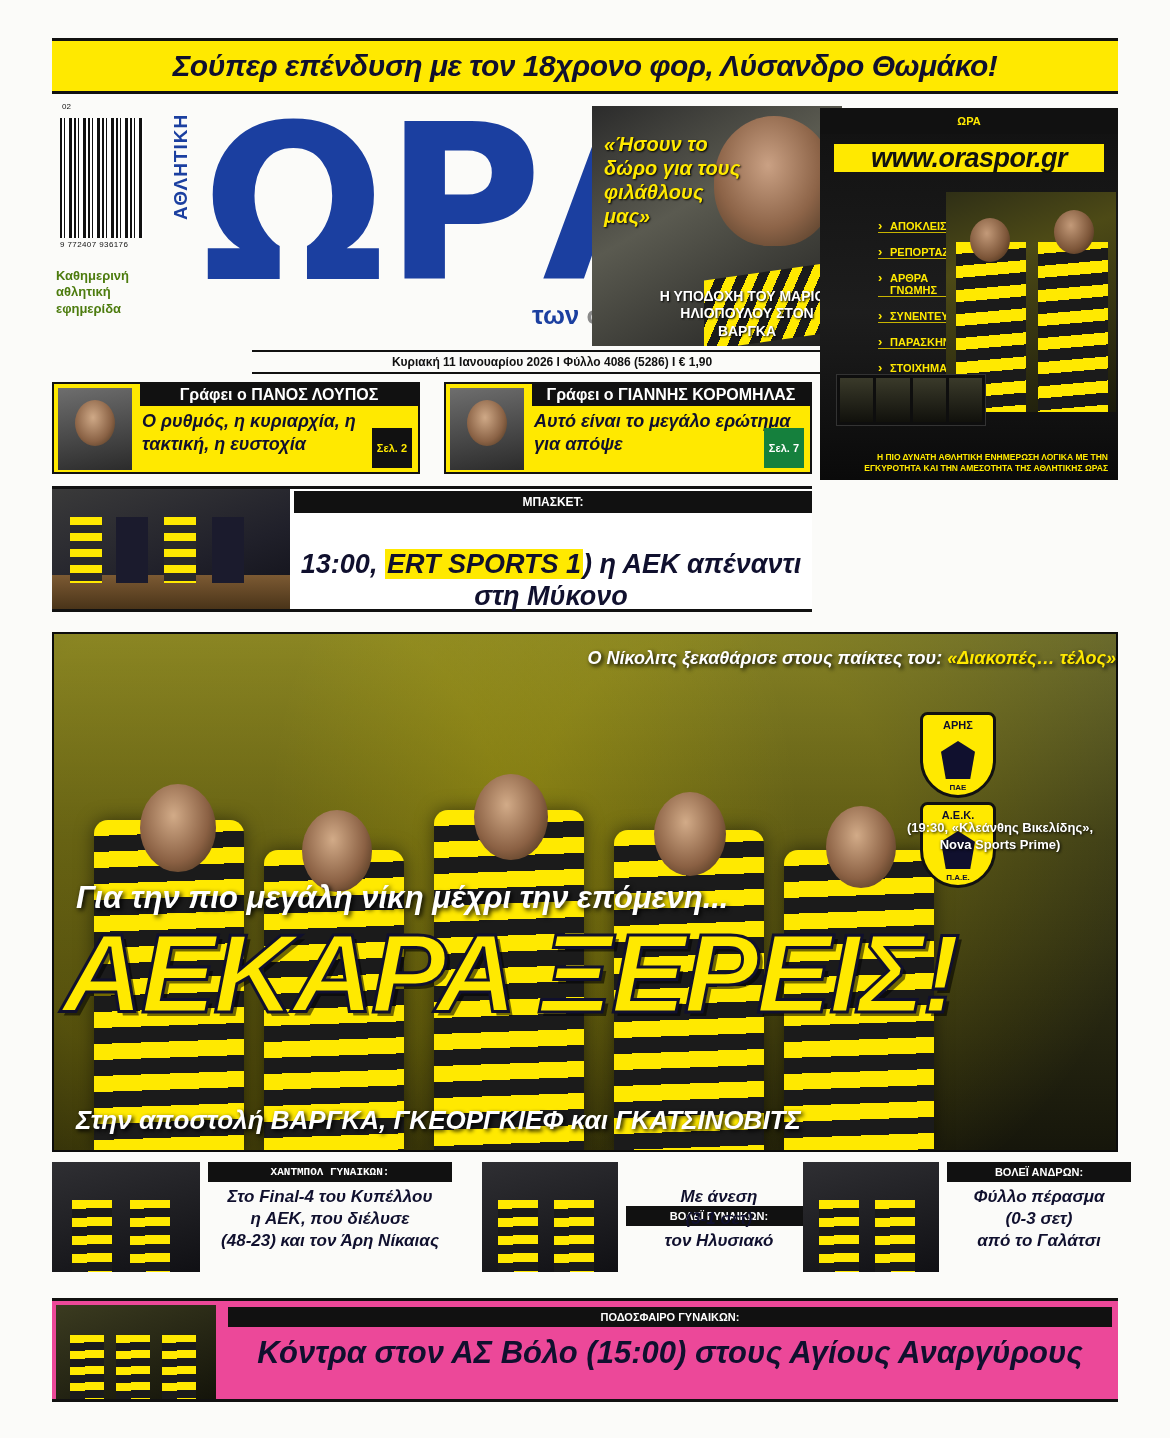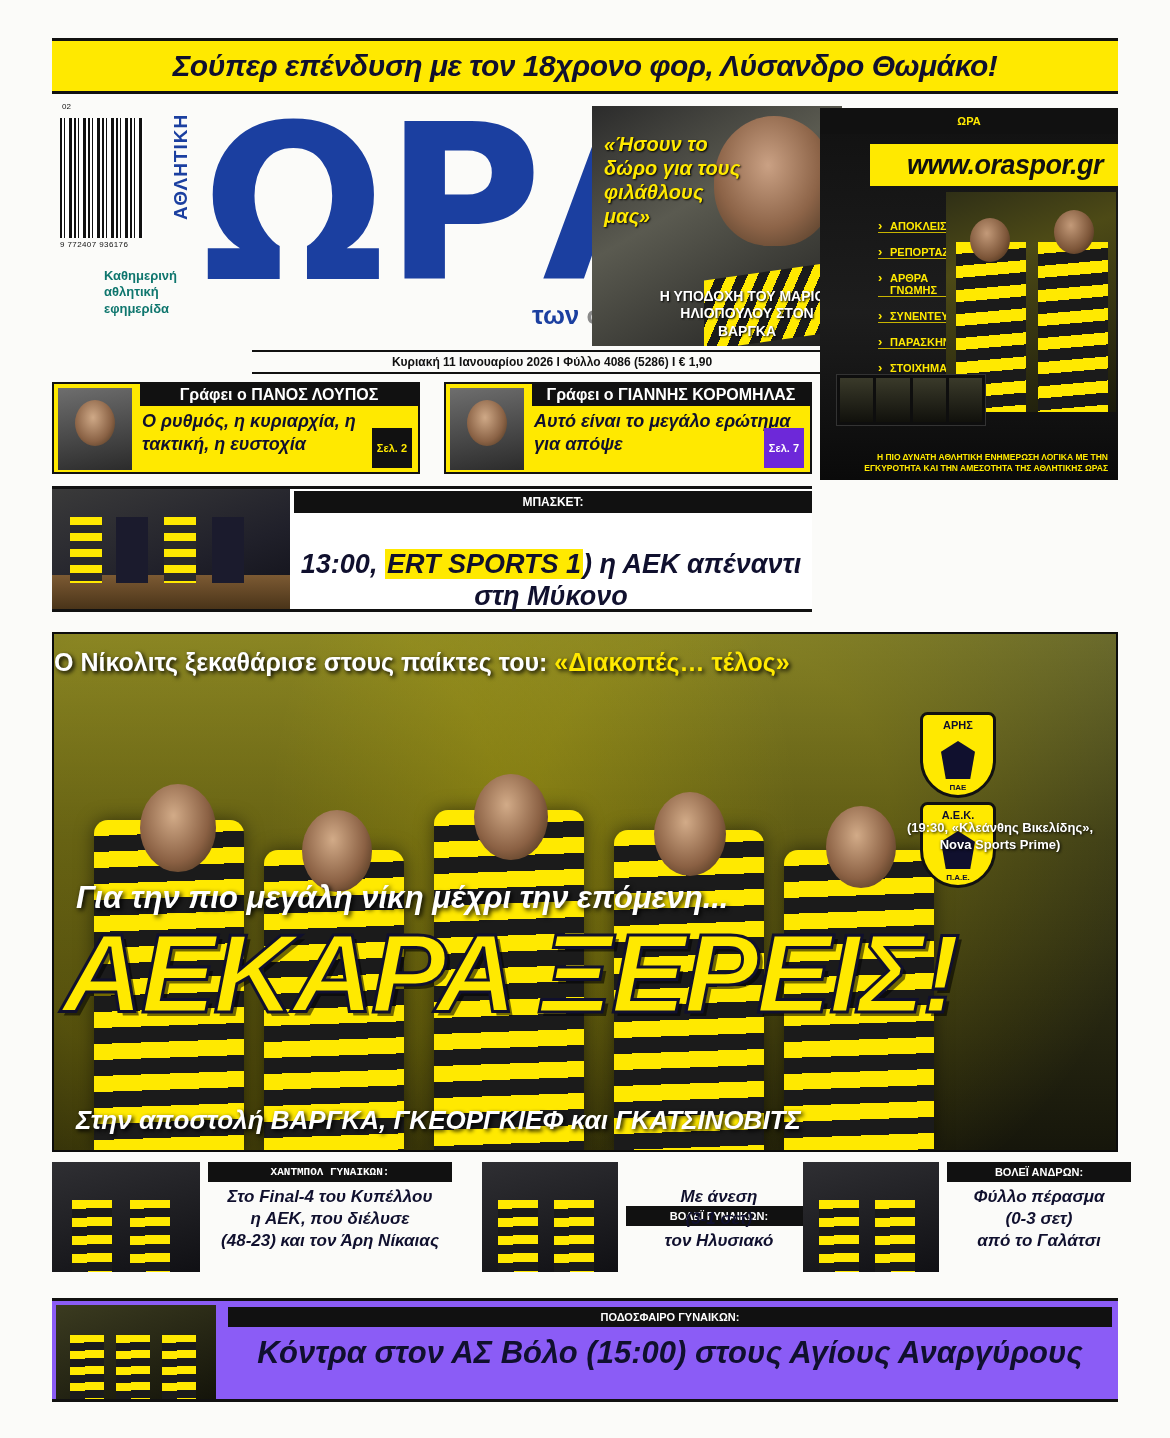--- a/index.html
+++ b/index.html
@@ -34,21 +34,21 @@
   }
   .barcode-num {
     position:absolute; left:8px; top:140px; width:90px;
     font-size:8px; color:#111; letter-spacing:0.4px;
   }
   .barcode-top {
     position:absolute; left:10px; top:2px; font-size:8px; color:#111;
   }
   .subline {
     position:absolute; left:4px; top:168px; width:96px;
-    font-size:13px; font-weight:bold; color:#0f766e; line-height:1.25;margin-left:48px;
+    font-size:13px; font-weight:bold; color:#4d7c0f; line-height:1.25;
   }
   .vert-word {
     position:absolute; left:118px; top:120px;
     transform:rotate(-90deg); transform-origin:left top;
     font-size:19px; font-weight:bold; color:#1b3fa0; letter-spacing:1px;
   }
   .logo-omega {
     position:absolute; left:150px; top:10px;
     font-size:215px; line-height:190px; font-weight:bold; color:#1b3fa0;
     font-family:"DejaVu Sans", sans-serif;
@@ -93,23 +93,23 @@
     position:absolute; left:820px; top:108px; width:298px; height:372px;
     background:linear-gradient(180deg,#111 0%,#1d1d1d 55%,#0a0a0a 100%);
     overflow:hidden;
   }
   .promo-top {
     position:absolute; left:0; top:0; width:100%; height:26px;
     background:#111; color:#ffe900; font-size:11px; font-weight:bold;
     display:flex; align-items:center; justify-content:center;
   }
   .promo-url {
-    position:absolute; left:14px; top:36px; width:270px; height:42px;
+    position:absolute; left:14px; top:36px; width:270px; height:28px;
     background:#ffe900; color:#111; font-size:27px; font-weight:bold; font-style:italic;
-    display:flex; align-items:center; justify-content:center; letter-spacing:-0.5px;margin-left:36px;
+    display:flex; align-items:center; justify-content:center; letter-spacing:-0.5px;
   }
   .promo-list { position:absolute; left:18px; top:96px; width:120px; }
   .promo-list li {
     list-style:none; color:#ffe900; font-size:11px; font-weight:bold;
     margin:0 0 13px 0; padding-left:12px; position:relative; border-bottom:1px solid #c8b400;
   }
   .promo-list li:before {
     content:"›"; position:absolute; left:0; top:-2px; color:#ffe900; font-size:13px;
   }
   .promo-players {
@@ -162,21 +162,21 @@
   .colbox .ctext {
     position:absolute; left:88px; top:26px; right:8px;
     font-size:18px; font-weight:bold; font-style:italic; color:#10102e;
     line-height:1.25;
   }
   .pagetag {
     position:absolute; right:6px; bottom:4px;
     background:#111; color:#ffe900; font-size:11px; font-weight:bold;
     padding:14px 5px;
   }
-  .pagetag.red { background:#6d28d9; color:#fff; }
+  .pagetag.red { background:#15803d; color:#fff; }
   
   .basket {
     position:absolute; left:52px; top:486px; width:760px; height:126px;
     border-top:3px solid #111; border-bottom:3px solid #111; background:#fff;
   }
   .basket-photo {
     position:absolute; left:0; top:0; width:238px; height:120px;
     background:linear-gradient(160deg,#3a3a3a 0%,#20202a 60%,#101018 100%);
     overflow:hidden;
   }
@@ -216,21 +216,21 @@
     position:absolute; bottom:0; border-radius:14px 14px 0 0;
     background:repeating-linear-gradient(178deg,#ffe900 0 16px,#1b1b1b 16px 32px);
     box-shadow:0 0 18px rgba(0,0,0,.5);
   }
   .main .head {
     position:absolute; border-radius:50%;
     background:radial-gradient(ellipse at 44% 36%, #d2ab88 0%, #8b6144 58%, #35240f 100%);
   }
   .main-top-head {
     position:absolute; left:0; top:14px; width:100%;
-    text-align:left; font-size:25px; font-weight:bold; 
+    text-align:right; font-size:18px; font-weight:bold; font-style:italic;
     color:#ffffff; text-shadow:2px 2px 4px #000; z-index:5;
   }
   .main-top-head .yel { color:#ffe900; }
   .kicker {
     position:absolute; left:22px; top:246px; z-index:6;
     font-size:31px; font-weight:bold; font-style:italic; color:#ffffff;
     text-shadow:2px 2px 5px #000;
   }
   .bigtitle {
     position:absolute; left:8px; top:286px; width:1050px; z-index:6;
@@ -285,21 +285,21 @@
     position:absolute; top:2px; height:20px; background:#111; color:#fff;
     font-size:11px; font-weight:bold; display:flex; align-items:center; justify-content:center;
   }
   .bcell .tx {
     position:absolute; top:26px; font-size:17px; font-weight:bold; font-style:italic;
     color:#10102e; text-align:center; line-height:1.3;
   }
   
   .footer {
     position:absolute; left:52px; top:1298px; width:1066px; height:104px;
-    background:#8b5cf6; border-top:3px solid #111; border-bottom:3px solid #111;
+    background:#ec4899; border-top:3px solid #111; border-bottom:3px solid #111;
   }
   .footer .fph {
     position:absolute; left:4px; top:4px; width:160px; height:94px;
     background:linear-gradient(160deg,#3b3b20,#14140a); overflow:hidden;
   }
   .footer .fph .fp {
     position:absolute; bottom:0; width:34px; height:64px;
     background:repeating-linear-gradient(178deg,#ffe900 0 8px,#1b1b1b 8px 16px);
   }
   .footer .fhd {

